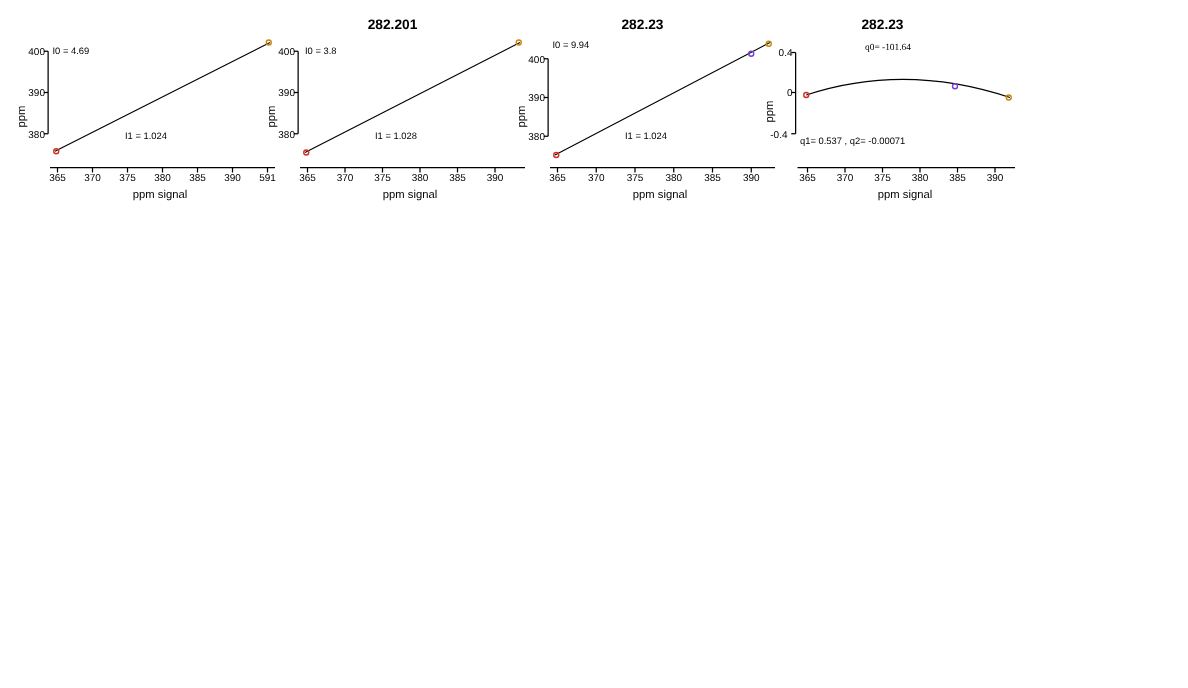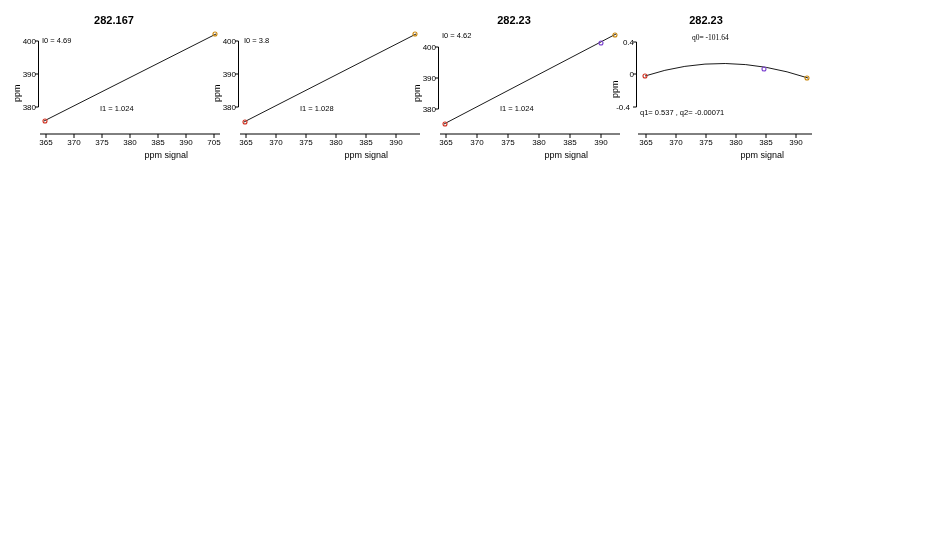--- a/index.html
+++ b/index.html
@@ -54,21 +54,21 @@
   .axis-ylabel {
     position: absolute;
     font-size: 9px;
     transform: rotate(-90deg);
     transform-origin: left top;
     white-space: nowrap;
   }
   .axis-xlabel {
     position: absolute;
     font-size: 9px;
-    text-align: right;
+    text-align: center;
     white-space: nowrap;
   }
   .tick-label-x {
     position: absolute;
     font-size: 8px;
     text-align: center;
     white-space: nowrap;
   }
   .tick-label-y {
     position: absolute;
@@ -83,21 +83,20 @@
   }
   svg { display: block; }
 </style>
 </head>
 <body>
 
 <div id="figure">
 
 
   <div class="panel" style="left:8px;">
-    <div class="panel-title" style="left:-4px;width:220px;">282.167</div>
 
     <div class="axis-ylabel" style="left:4px; top:88px;">ppm</div>
 
     <div class="tick-label-y" style="left:6px; top:23px; width:22px;">400</div>
     <div class="tick-label-y" style="left:6px; top:56px; width:22px;">390</div>
     <div class="tick-label-y" style="left:6px; top:89px; width:22px;">380</div>
 
     <svg class="plotbox" style="left:30px; top:14px;" width="182" height="108">
 
       <line x1="2" y1="106" x2="182" y2="106" stroke="#000" stroke-width="1"></line>
@@ -121,29 +120,30 @@
       <circle cx="7" cy="93" r="2" fill="none" stroke="#d03020" stroke-width="1.1"></circle>
       <circle cx="177" cy="6" r="2" fill="none" stroke="#c8860a" stroke-width="1.1"></circle>
     </svg>
 
     <div class="tick-label-x" style="left:22px; top:124px; width:32px;">365</div>
     <div class="tick-label-x" style="left:50px; top:124px; width:32px;">370</div>
     <div class="tick-label-x" style="left:78px; top:124px; width:32px;">375</div>
     <div class="tick-label-x" style="left:106px; top:124px; width:32px;">380</div>
     <div class="tick-label-x" style="left:134px; top:124px; width:32px;">385</div>
     <div class="tick-label-x" style="left:162px; top:124px; width:32px;">390</div>
-    <div class="tick-label-x" style="left:190px; top:124px; width:32px;">705</div>
+    <div class="tick-label-x" style="left:190px; top:124px; width:32px;">591</div>
 
     <div class="axis-xlabel" style="left:60px; top:136px; width:120px;">ppm signal</div>
 
     <div class="annot" style="left:34px; top:22px;">I0 =  4.69</div>
     <div class="annot" style="left:92px; top:90px;">I1 =  1.024</div>
   </div>
 
   <div class="panel" style="left:208px;">
+    <div class="panel-title" style="left:-4px;width:220px;">282.201</div>
 
     <div class="axis-ylabel" style="left:4px; top:88px;">ppm</div>
 
     <div class="tick-label-y" style="left:6px; top:23px; width:22px;">400</div>
     <div class="tick-label-y" style="left:6px; top:56px; width:22px;">390</div>
     <div class="tick-label-y" style="left:6px; top:89px; width:22px;">380</div>
 
     <svg class="plotbox" style="left:30px; top:14px;" width="182" height="108">
       <line x1="2" y1="106" x2="182" y2="106" stroke="#000" stroke-width="1"></line>
       <line x1="0.5" y1="13" x2="0.5" y2="79" stroke="#000" stroke-width="1"></line>
@@ -203,21 +203,21 @@
 
     <div class="tick-label-x" style="left:22px; top:124px; width:32px;">365</div>
     <div class="tick-label-x" style="left:53px; top:124px; width:32px;">370</div>
     <div class="tick-label-x" style="left:84px; top:124px; width:32px;">375</div>
     <div class="tick-label-x" style="left:115px; top:124px; width:32px;">380</div>
     <div class="tick-label-x" style="left:146px; top:124px; width:32px;">385</div>
     <div class="tick-label-x" style="left:177px; top:124px; width:32px;">390</div>
 
     <div class="axis-xlabel" style="left:60px; top:136px; width:120px;">ppm signal</div>
 
-    <div class="annot" style="left:34px; top:17px;">I0 =  4.62</div>
+    <div class="annot" style="left:34px; top:17px;">I0 =  9.94</div>
     <div class="annot" style="left:92px; top:90px;">I1 =  1.024</div>
   </div>
 
   <div class="panel" style="left:600px;">
     <div class="panel-title" style="left:-4px;width:220px;">282.23</div>
 
     <div class="axis-ylabel" style="left:10px; top:84px;">ppm</div>
 
     <div class="tick-label-y" style="left:10px; top:24px; width:24px;">0.4</div>
     <div class="tick-label-y" style="left:10px; top:56px; width:24px;">0</div>

